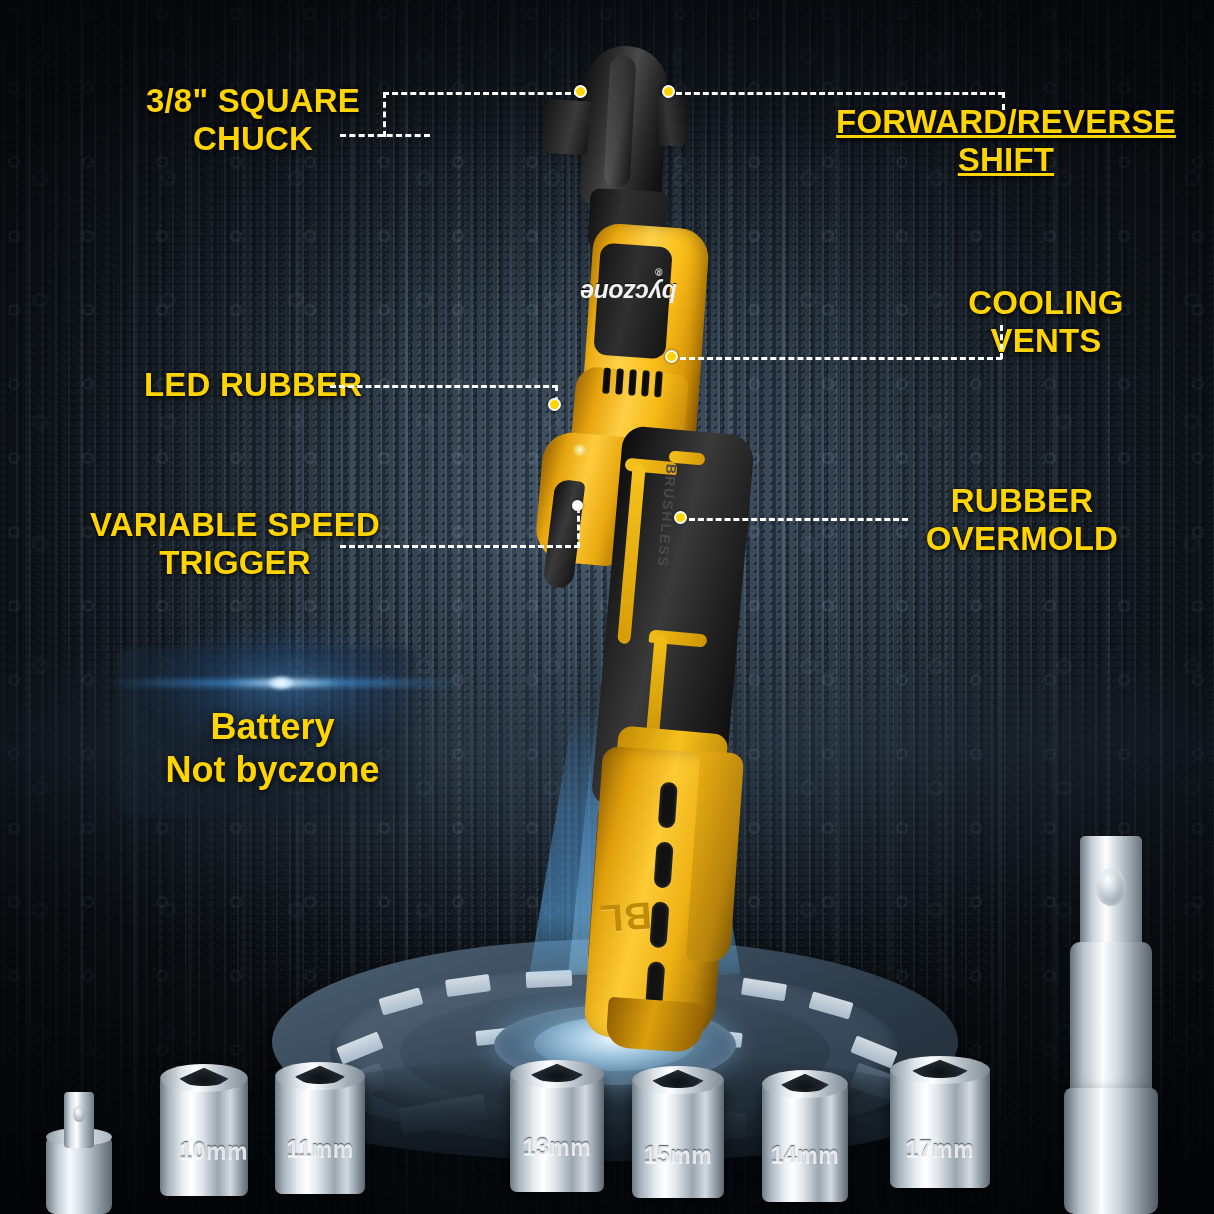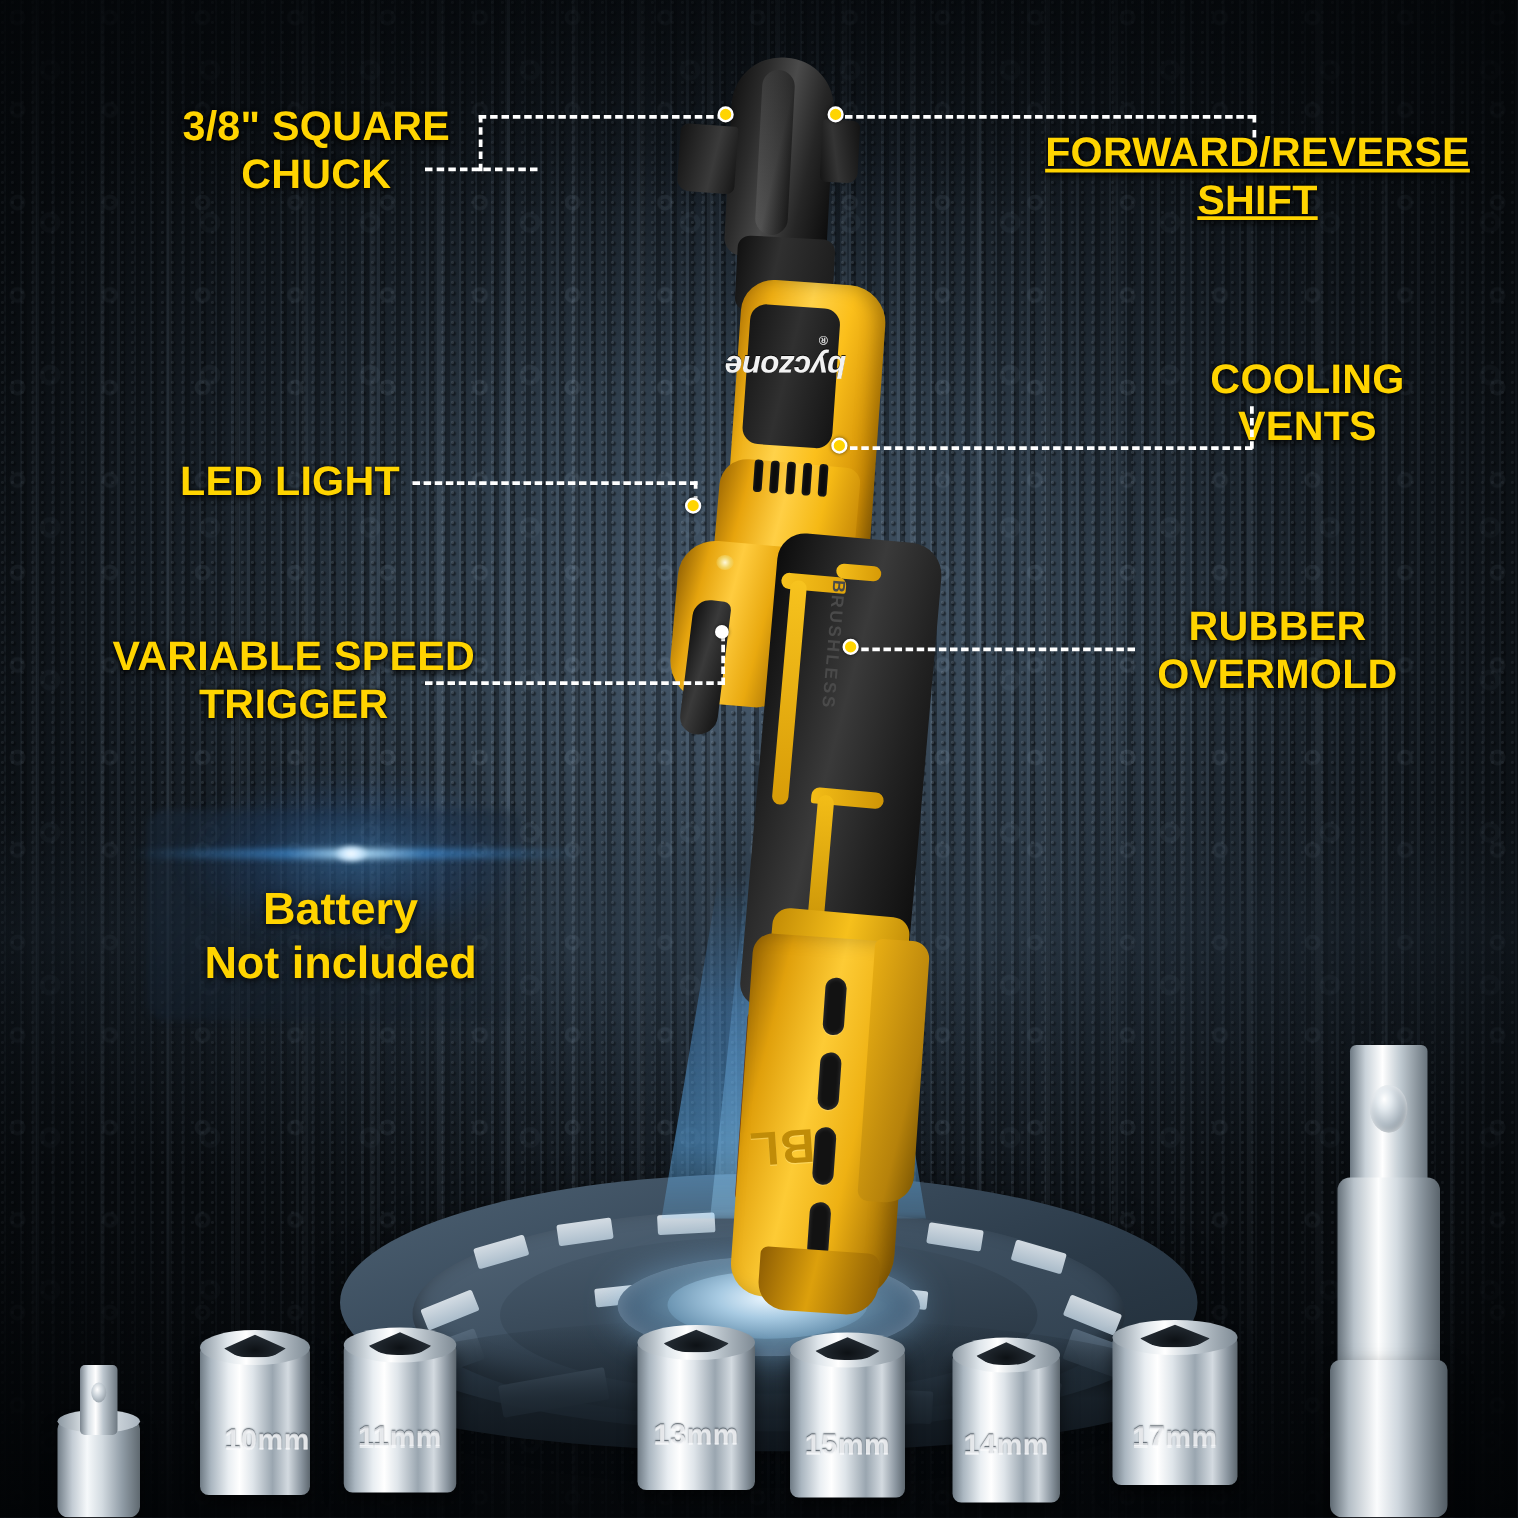--- a/index.html
+++ b/index.html
@@ -561,21 +561,21 @@
     </div>
     <div class="t-bl">BL</div>
     <div class="t-foot-tip"></div>
   </div>
 
   <div class="flare-plate"></div>
   <div class="flare-glow"></div>
   <div class="flare-streak"></div>
   <div class="flare-core"></div>
   <div class="battery-note">Battery
-Not included</div>
+Not byczone</div>
 
   <div class="label tc" style="left: 88px; top: 82px; width: 330px;">3/8" SQUARE
 CHUCK</div>
   <div class="leader">
     <div class="dash-h" style="left: 340px; top: 134px; width: 90px;"></div>
     <div class="dash-v" style="left: 383px; top: 92px;  height: 45px;"></div>
     <div class="dash-h" style="left: 383px; top: 92px;  width: 197px;"></div>
     <div class="dot" style="left: 574px; top: 85px;"></div>
   </div>
 
@@ -588,21 +588,21 @@
   </div>
 
   <div class="label tc" style="left: 900px; top: 245px; width: 292px; margin-top: 39px;">COOLING
 VENTS</div>
   <div class="leader">
     <div class="dot" style="left: 665px; top: 350px;"></div>
     <div class="dash-h" style="left: 680px; top: 357px; width: 322px;"></div>
     <div class="dash-v" style="left: 1000px; top: 325px; height: 34px;"></div>
   </div>
 
-  <div class="label tl" style="left: 144px; top: 366px; width: 260px;">LED LIGHT</div>
+  <div class="label tl" style="left: 144px; top: 366px; width: 260px;">LED RUBBER</div>
   <div class="leader">
     <div class="dash-h" style="left: 330px; top: 385px; width: 228px;"></div>
     <div class="dash-v" style="left: 555px; top: 385px; height: 18px;"></div>
     <div class="dot" style="left: 548px; top: 398px;"></div>
   </div>
 
   <div class="label tc" style="left: 862px; top: 482px; width: 320px;">RUBBER
 OVERMOLD</div>
   <div class="leader">
     <div class="dot" style="left: 674px; top: 511px;"></div>

